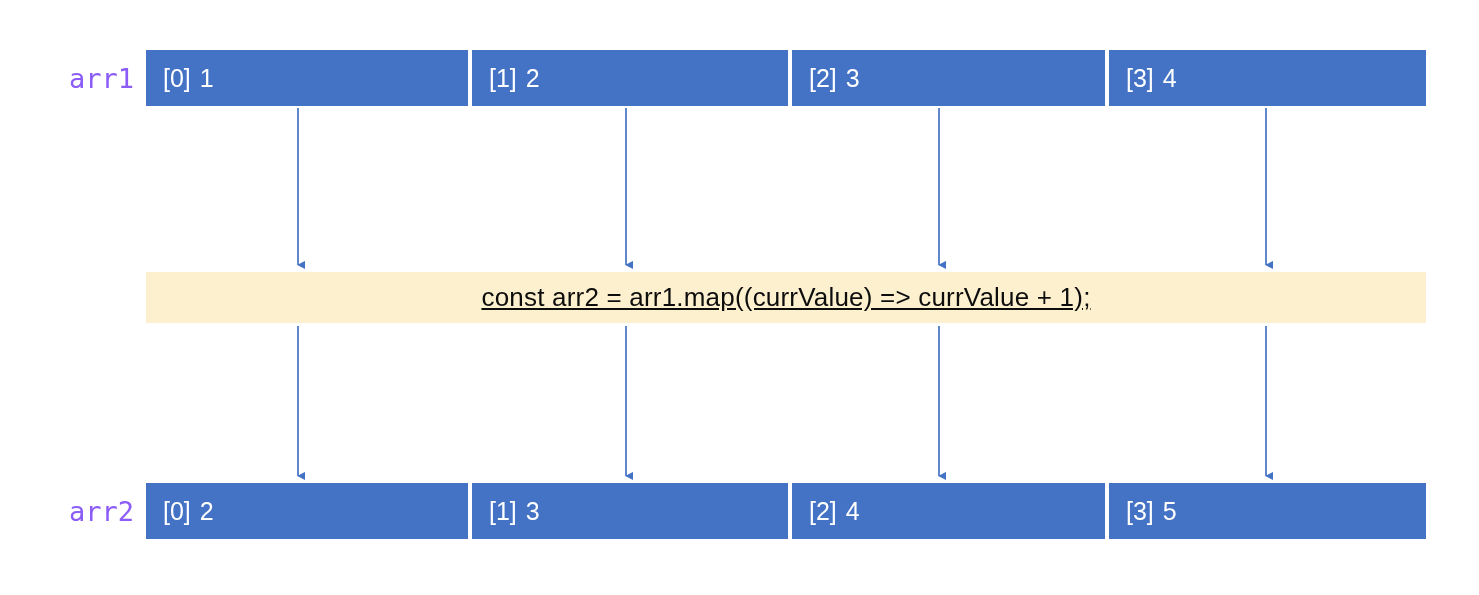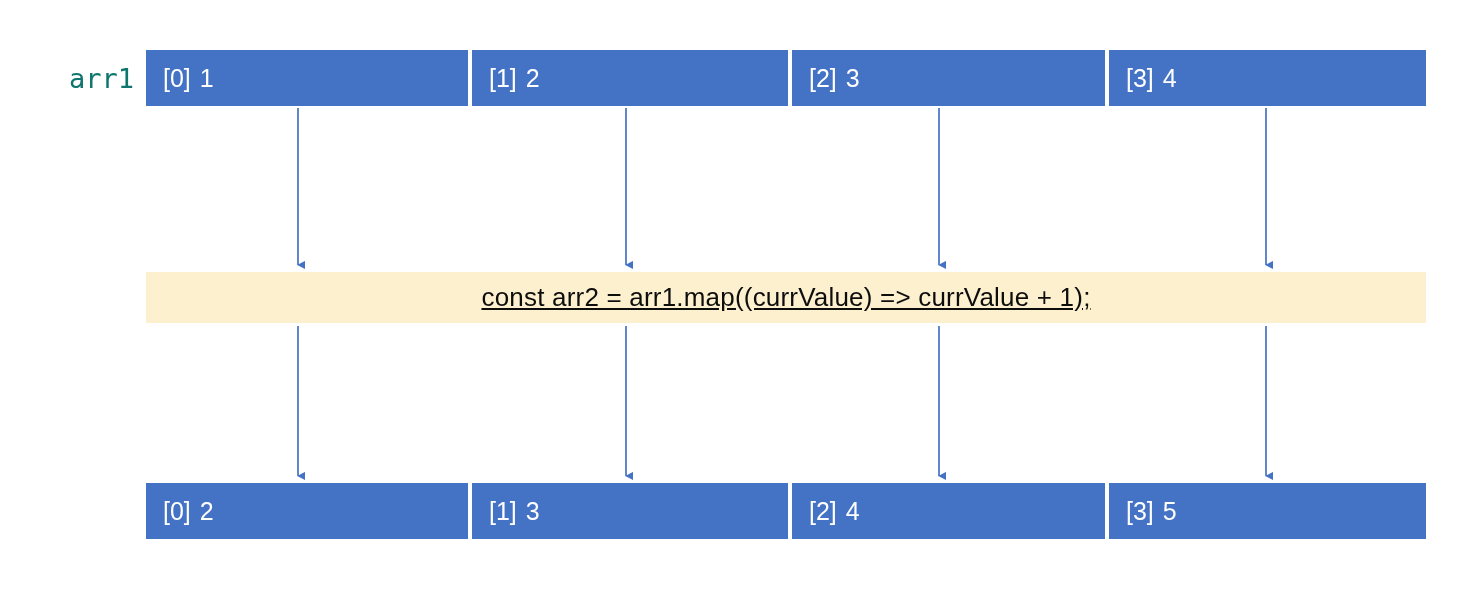--- a/index.html
+++ b/index.html
@@ -16,21 +16,21 @@
     height: 595px;
     background: #ffffff;
     overflow: hidden;
   }
 
   
   .row-label {
     position: absolute;
     font-family: "DejaVu Sans Mono", monospace;
     font-size: 27px;
-    color: #0f766e;
+    color: #8b5cf6;
     letter-spacing: 0px;
     text-align: right;
     width: 120px;
     left: 14px;
   }
   #label-arr1 { top: 63px; }
   #label-arr2 { top: 496px; }
 
   
   .array-bar {
@@ -114,20 +114,21 @@
     <div class="cell" style="flex:1 1 auto">
       <span class="idx">[3]</span>
       <span class="val">4</span>
     </div>
   </div>
 
   <div id="op-box">
     <span id="op-text">const arr2 = arr1.map((currValue) =&gt; currValue + 1);</span>
   </div>
 
+  <div class="row-label" id="label-arr2">arr2</div>
 
   <div class="array-bar" id="array-arr2">
     <div class="cell" style="width:322px">
       <span class="idx">[0]</span>
       <span class="val">2</span>
     </div>
     <div class="cell" style="width:320px">
       <span class="idx">[1]</span>
       <span class="val">3</span>
     </div>

